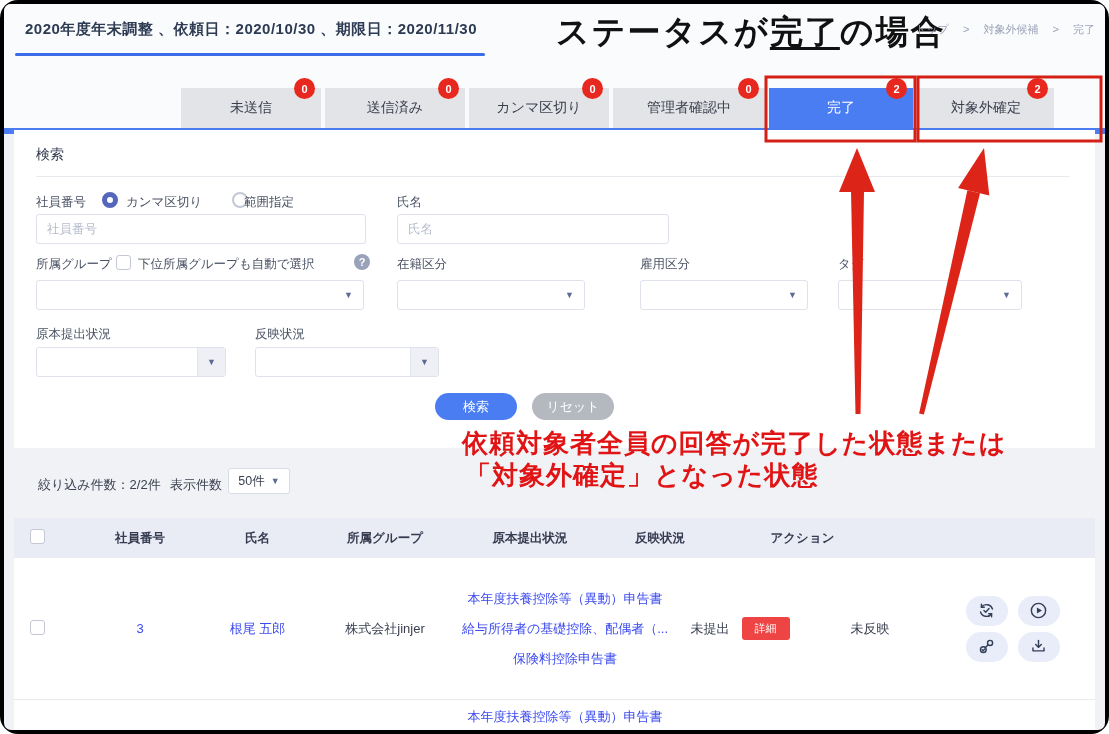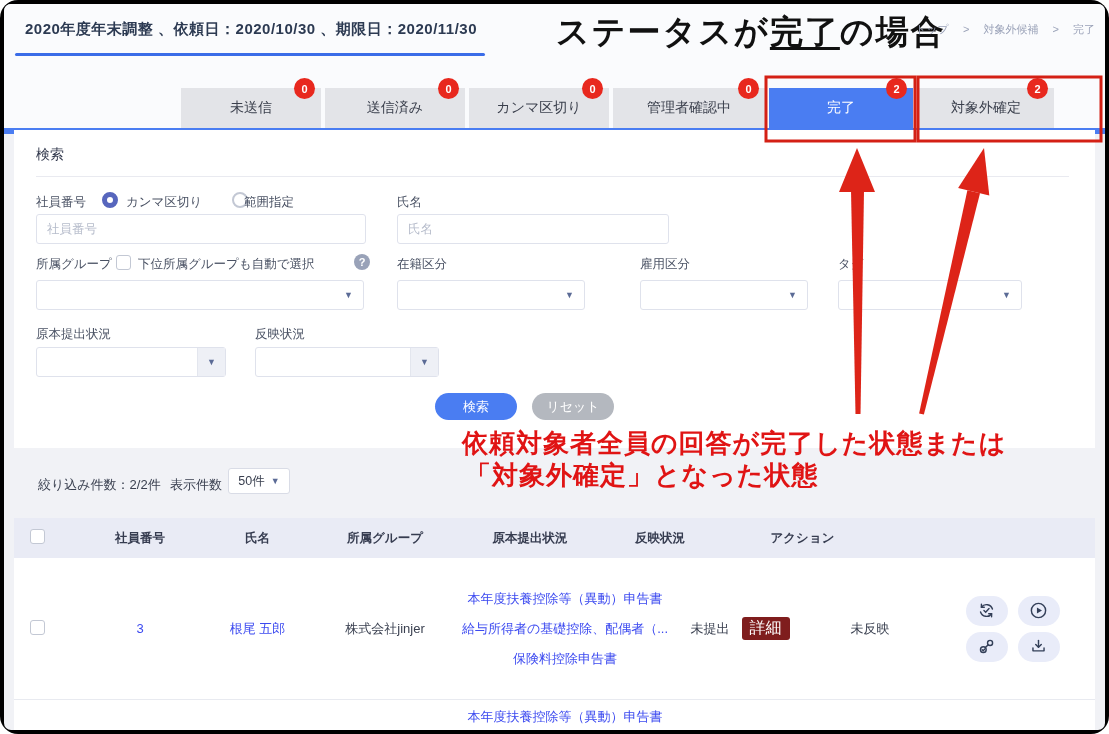--- a/index.html
+++ b/index.html
@@ -58,22 +58,22 @@
   
   .table { position:absolute; left:10px; top:514px; width:1081px; background:#fff; }
   .thead { display:flex; height:40px; background:#e9ebf5; align-items:center; font-size:12.5px; font-weight:bold; color:#363c50; }
   .trow { display:flex; height:142px; align-items:center; border-bottom:1px solid #e8eaf0; font-size:13px; color:#3a4050; }
   .trow2 { display:flex; height:60px; align-items:flex-start; padding-top:8px; font-size:13px; }
   .c0{width:61px} .c1{width:130px} .c2{width:105px} .c3{width:150px} .c4{width:210px} .c5{width:140px} .c6{width:120px} .c7{width:165px}
   .cell { display:flex; align-items:center; justify-content:center; }
   .cb2 { position:static; width:15px; height:15px; border-radius:3px; background:#fff; border:1.5px solid #c3c8d4; margin-left:16px; }
   a.lnk, .lnk { color:#3c4af0; text-decoration:none; cursor:pointer; }
   .docs { display:flex; flex-direction:column; align-items:center; justify-content:center; line-height:30px; }
-  .detail-btn { background:#7f1d1d; color:#fff; border:none; border-radius:3px; width:48px; height:23px;
-                font-size:16px; font-family:inherit; margin-left:12px; cursor:pointer; }
+  .detail-btn { background:#ef4444; color:#fff; border:none; border-radius:3px; width:48px; height:23px;
+                font-size:11px; font-family:inherit; margin-left:12px; cursor:pointer; }
   .actions { display:grid; grid-template-columns:42px 42px; gap:6px 10px; }
   .pill { width:42px; height:30px; border-radius:15px; background:#e9ecf9; border:none; display:flex;
           align-items:center; justify-content:center; cursor:pointer; }
   .pill svg { display:block; }
 
   .overlay { position:absolute; inset:0; z-index:50; pointer-events:none; }
 </style>
 </head>
 <body>
 

